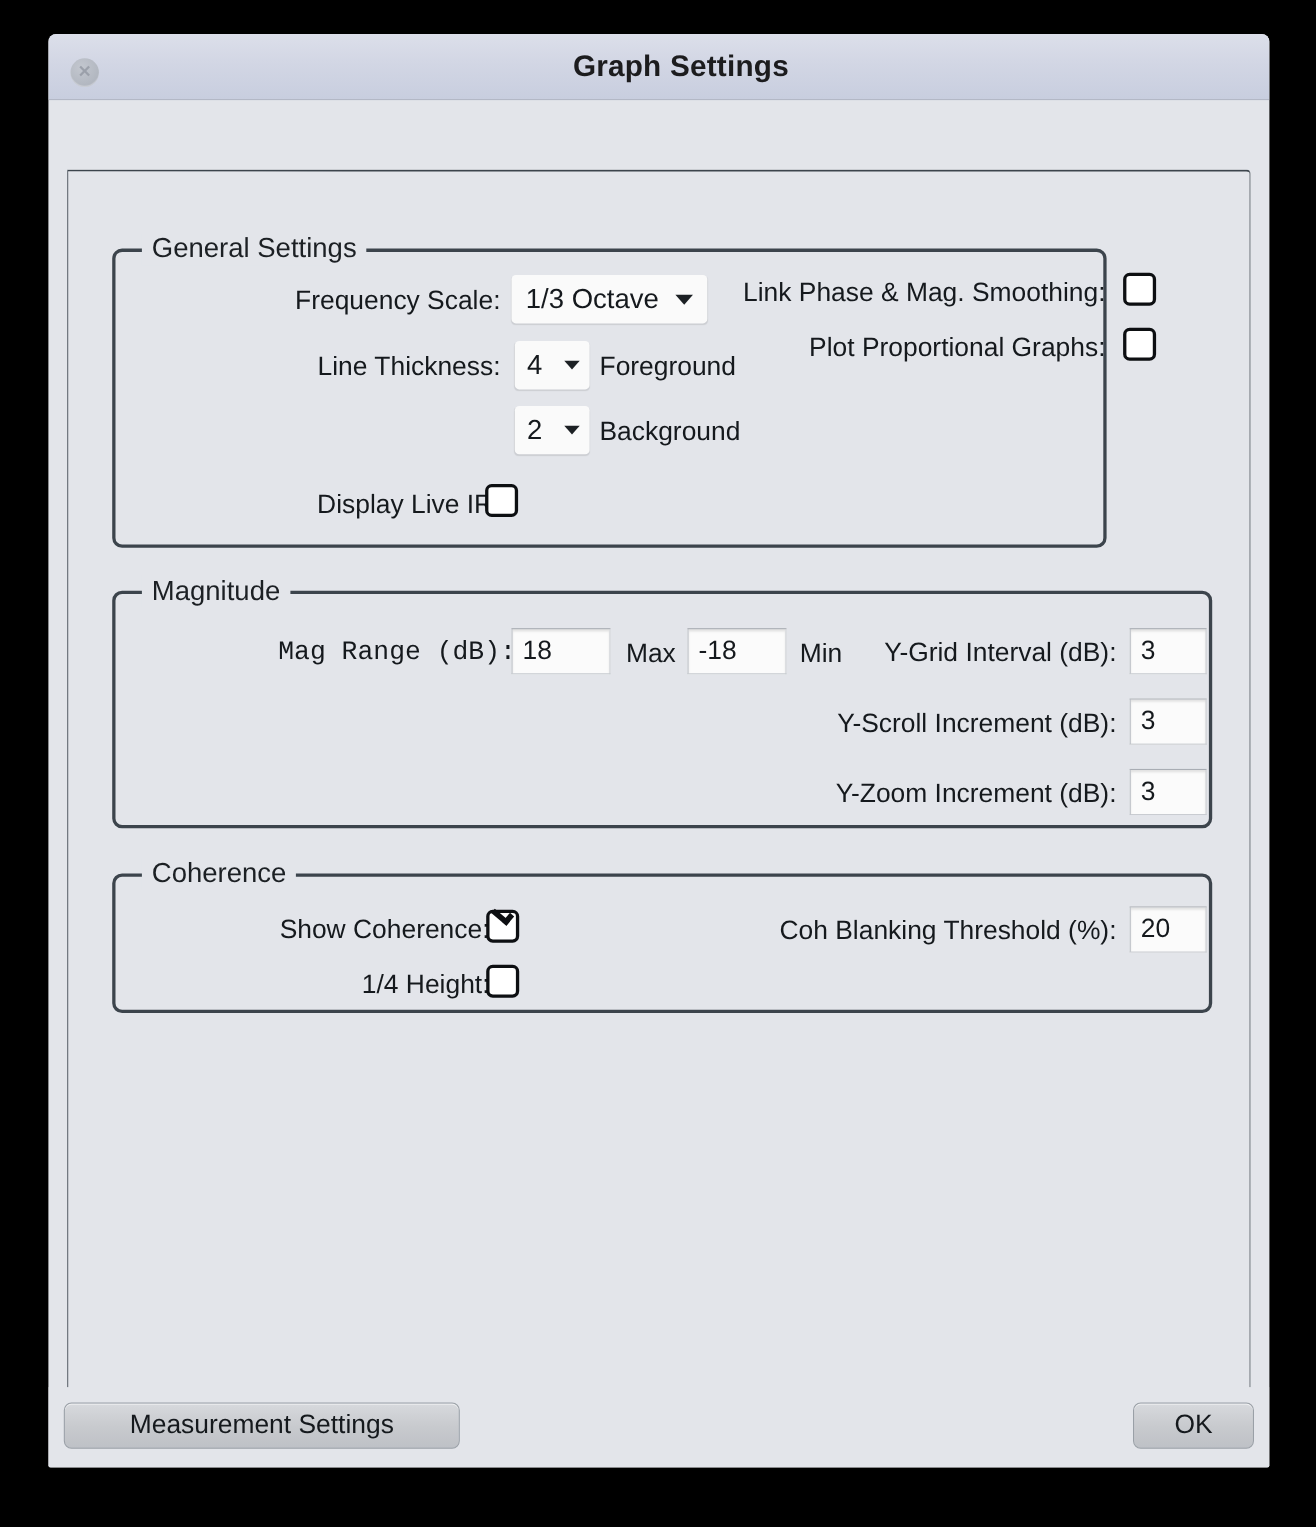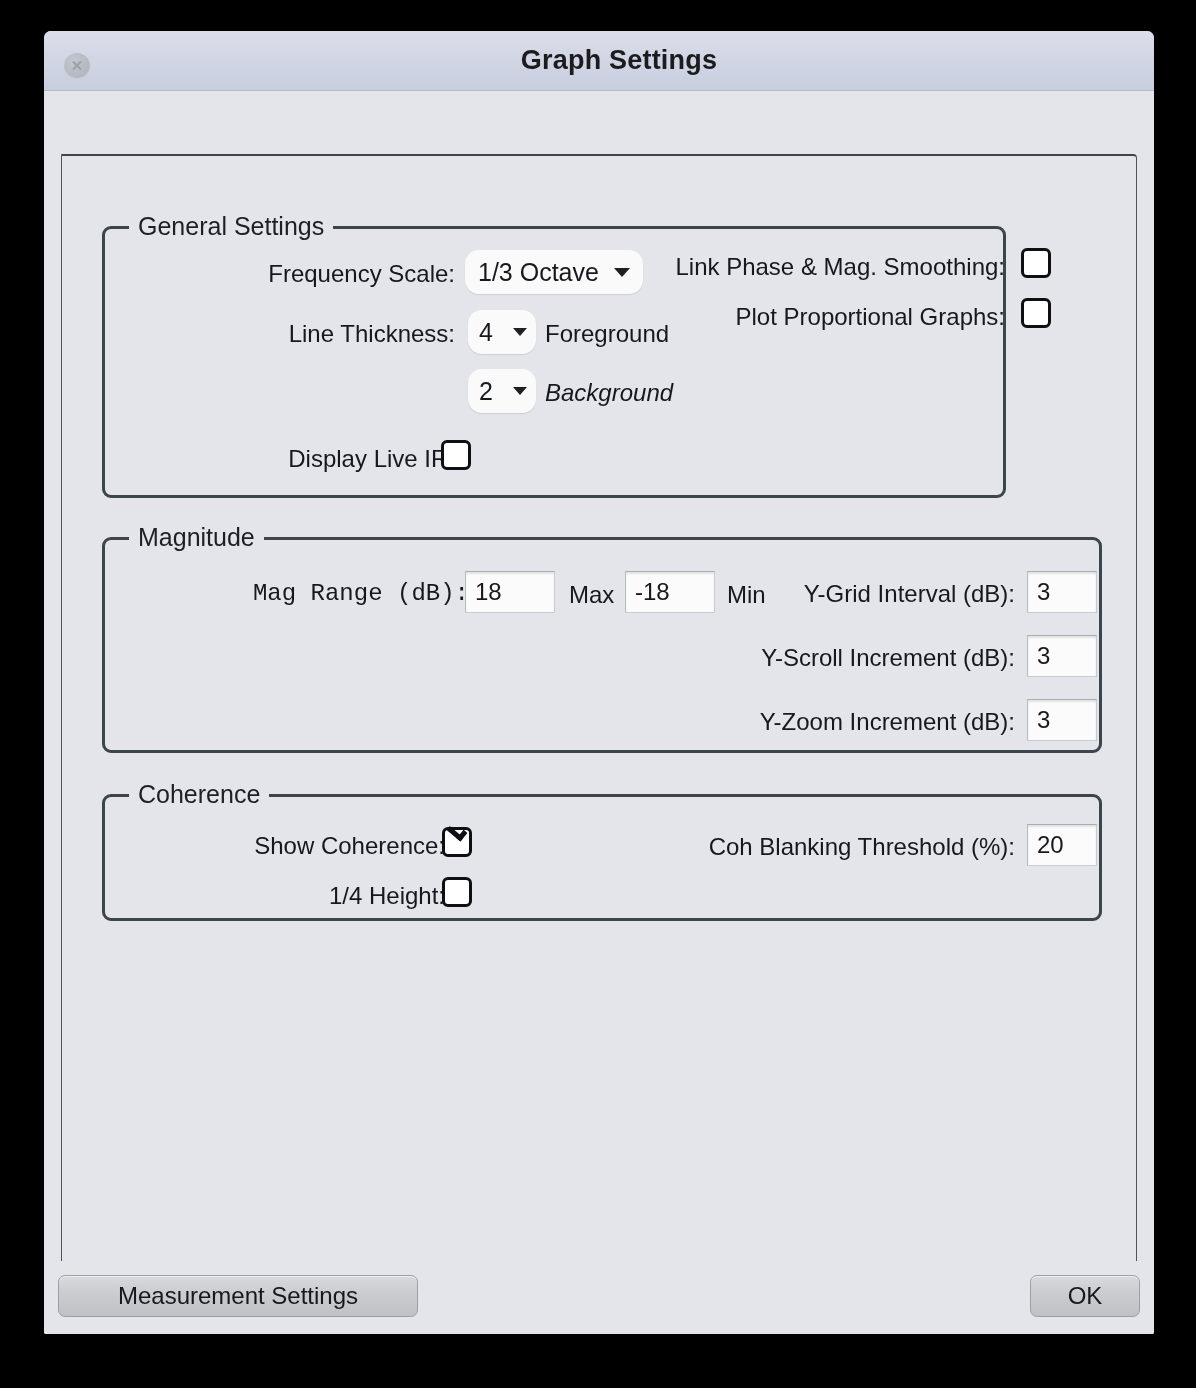--- a/index.html
+++ b/index.html
@@ -129,21 +129,21 @@
     font-size: 24px;
     color: #15191d;
     white-space: nowrap;
   }
   .lbl.right { text-align: right; }
 
   
   .popup {
     position: absolute;
     background: #fafafa;
-    border-radius: 14px;
+    border-radius: 4px;
     display: flex;
     align-items: center;
     box-shadow: 0 1px 1px rgba(0,0,0,.10);
   }
   .popup .pv {
     font-size: 25px;
     color: #15191d;
     padding-left: 13px;
     white-space: nowrap;
   }
@@ -245,21 +245,21 @@
       <div class="popup small" style="left:363px; top:81px; width:68px; height:44px;">
         <span class="pv" style="padding-left:11px;">4</span>
         <span class="arrow" style="right:9px;"></span>
       </div>
       <div class="lbl" style="left:440px; top:91px;">Foreground</div>
 
       <div class="popup small" style="left:363px; top:140px; width:68px; height:44px;">
         <span class="pv" style="padding-left:11px;">2</span>
         <span class="arrow" style="right:9px;"></span>
       </div>
-      <div class="lbl" style="left:440px; top:150px;font-style:italic;">Background</div>
+      <div class="lbl" style="left:440px; top:150px;">Background</div>
 
       <div class="lbl right" style="left:60px; top:216px; width:290px;">Display Live IR:</div>
       <div class="cbox" style="left:336px; top:211px;"></div>
 
       <div class="lbl right" style="left:400px; top:24px; width:500px;">Link Phase &amp; Mag. Smoothing:</div>
       <div class="cbox" style="left:916px; top:19px;"></div>
 
       <div class="lbl right" style="left:400px; top:74px; width:500px;">Plot Proportional Graphs:</div>
       <div class="cbox" style="left:916px; top:69px;"></div>
     </div>

